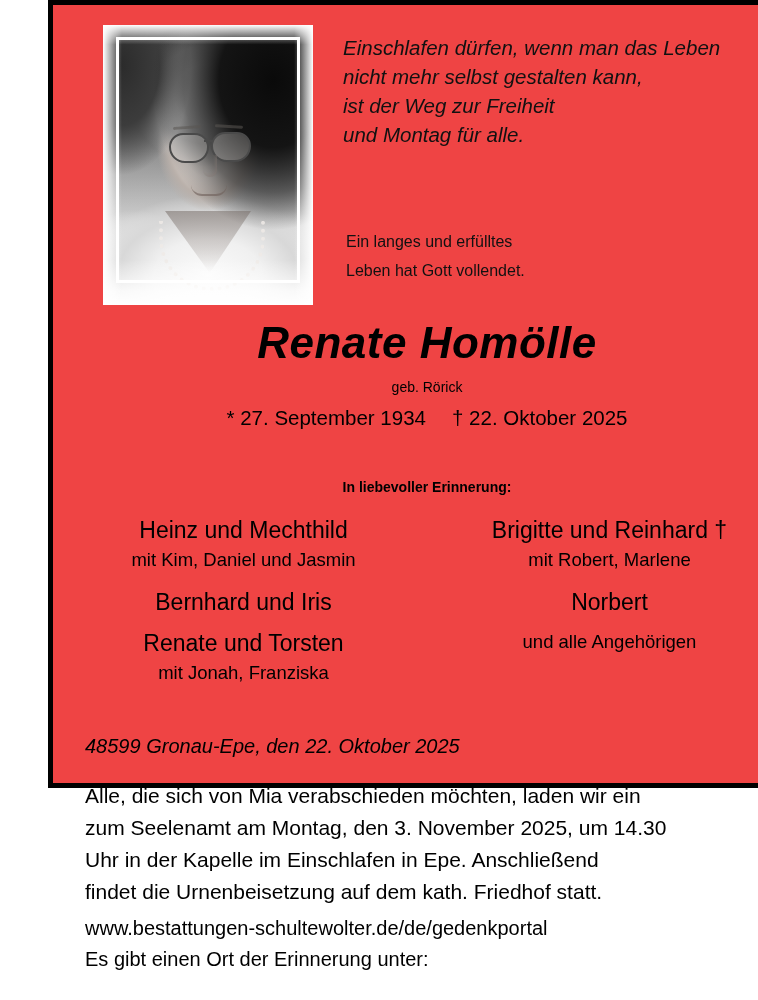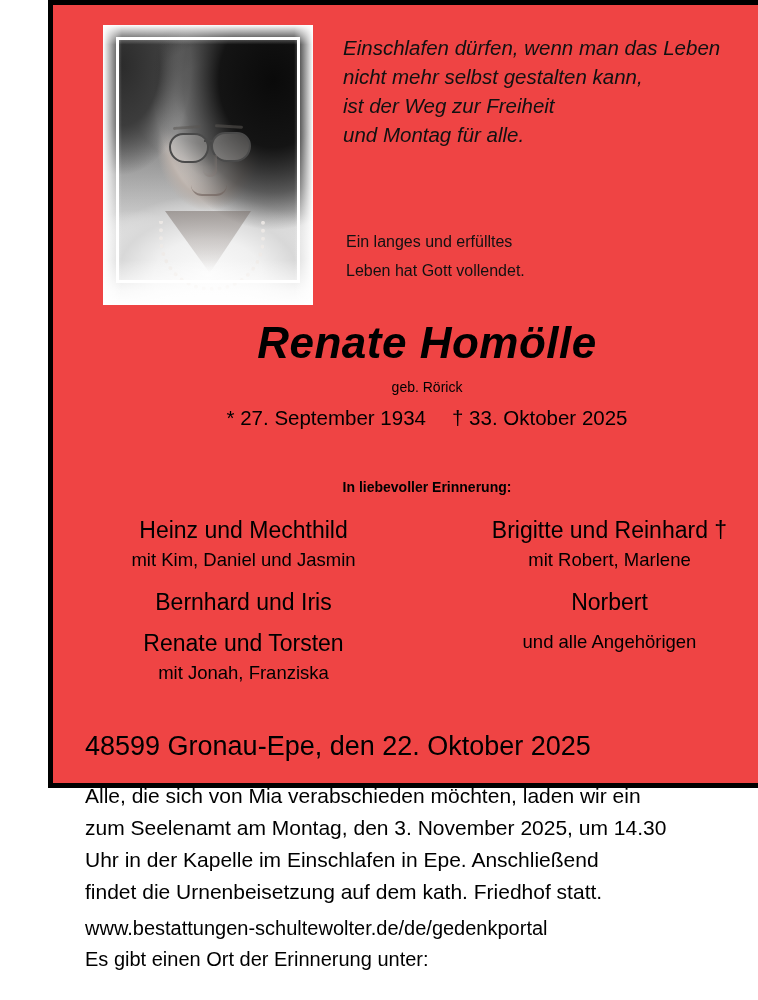--- a/index.html
+++ b/index.html
@@ -222,22 +222,23 @@
     line-height: 27px;
   }
   .sp-10 { height: 10px; }
   .sp-14 { height: 14px; }
 
   
   .place-line {
     position: absolute;
     left: 32px;
     top: 726px;
-    font-size: 27px;
+    font-size: 20px;
     line-height: 30px;
+    font-style: italic;
   }
   .invite {
     position: absolute;
     left: 32px;
     top: 775px;
     width: 700px;
     font-size: 21px;
     line-height: 32px;
   }
   .invite div { white-space: nowrap; }
@@ -282,21 +283,21 @@
   </div>
 
   <div class="subverse">
     <div>Ein langes und erfülltes</div>
     <div>Leben hat Gott vollendet.</div>
   </div>
 
   <div class="name-block">
     <div class="name">Renate Homölle</div>
     <div class="maiden">geb. Rörick</div>
-    <div class="dates"><span>*</span>&nbsp;<span>27. September 1934</span><span class="gap"></span><span>†</span>&nbsp;<span>33. Oktober 2025</span></div>
+    <div class="dates"><span>*</span>&nbsp;<span>27. September 1934</span><span class="gap"></span><span>†</span>&nbsp;<span>22. Oktober 2025</span></div>
   </div>
 
   <div class="remember-title">In liebevoller Erinnerung:</div>
 
   <div class="families">
     <div class="fam-col left-col">
       <div class="fam-name">Heinz und Mechthild</div>
       <div class="fam-sub">mit Kim, Daniel und Jasmin</div>
       <div class="sp-14"></div>
       <div class="fam-name">Bernhard und Iris</div>

